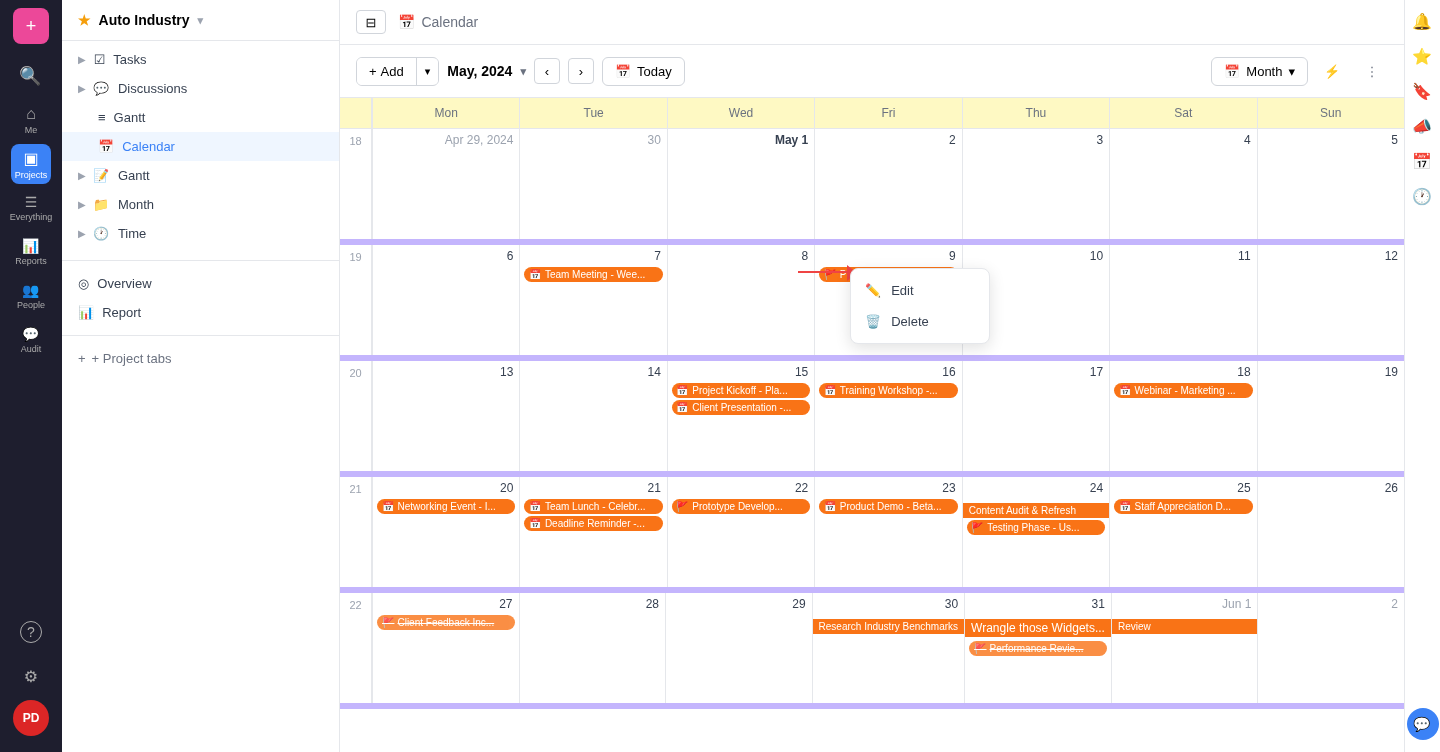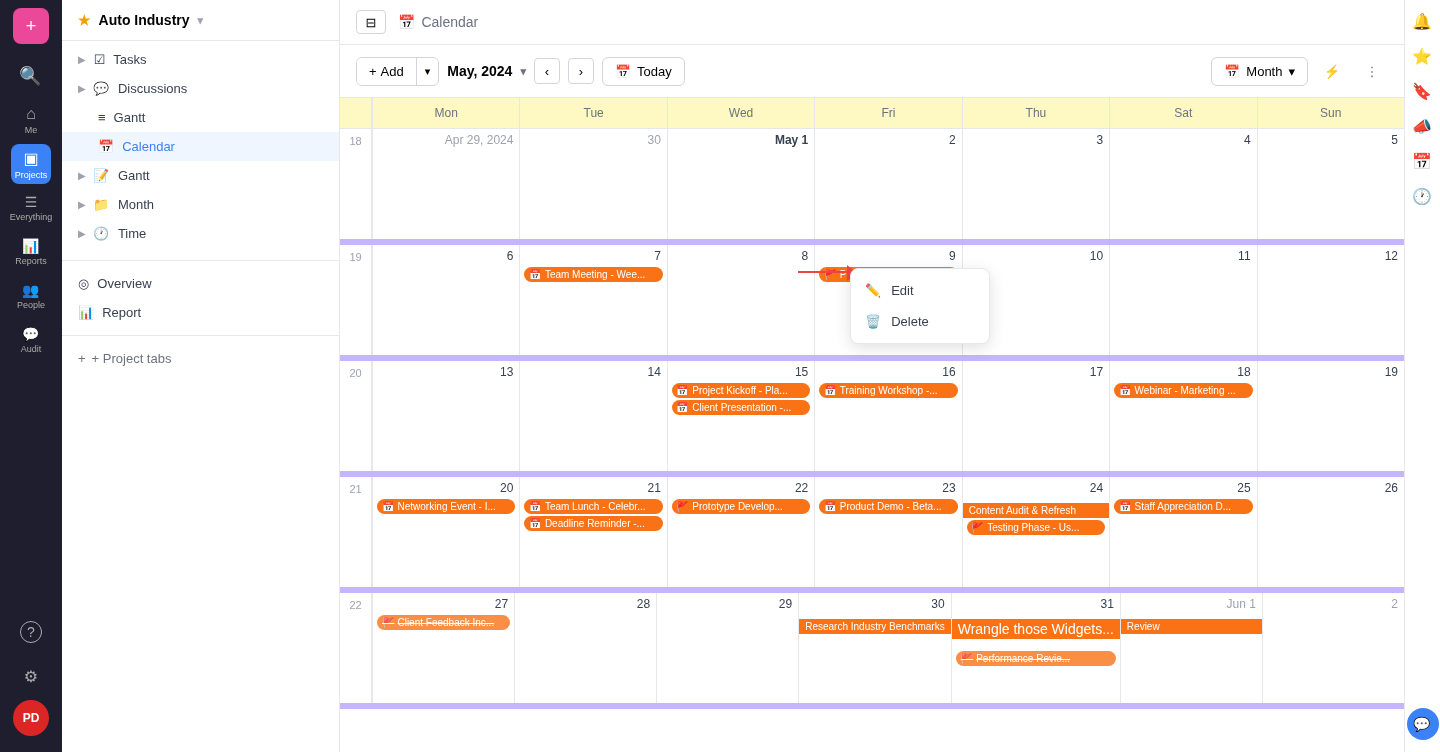--- a/index.html
+++ b/index.html
@@ -582,21 +582,21 @@
       <div class="day-cell" style="padding:0;">
         <div style="padding:4px;">
           <div class="day-number">30</div>
         </div>
         <div style="background:#f97316; color:white; padding:2px 6px; font-size:10px; font-weight:500; white-space:nowrap; overflow:hidden;">Research Industry Benchmarks</div>
       </div>
       <div class="day-cell" style="padding:0;">
         <div style="padding:4px;">
           <div class="day-number">31</div>
         </div>
-        <div style="background:#f97316; color:white; padding:2px 6px; font-size:14px; font-weight:500; margin-bottom:12px; white-space:nowrap; overflow:hidden;">Wrangle those Widgets...</div>
+        <div style="background:#f97316; color:white; padding:2px 6px; font-size:12px; font-weight:500; margin-bottom:4px; white-space:nowrap; overflow:hidden;">Wrangle those Widgets...</div>
         <div style="padding: 0 4px;">
           <div class="event event-orange event-strikethrough">
             <span>🚩</span>
             <span>Performance Revie...</span>
           </div>
         </div>
       </div>
       <div class="day-cell" style="padding:0;">
         <div style="padding:4px;">
           <div class="day-number other-month">Jun 1</div>

